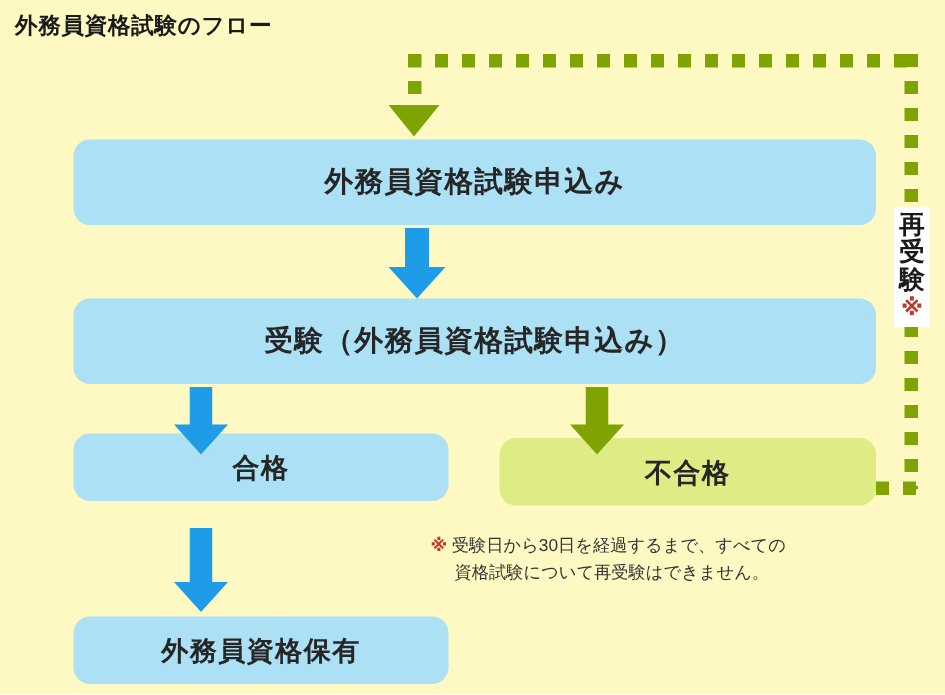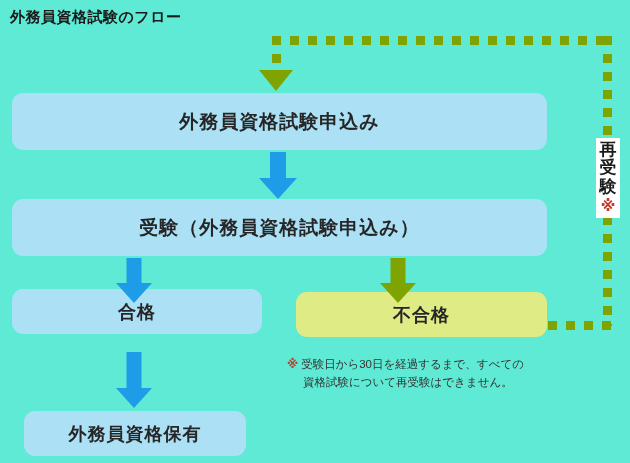--- a/index.html
+++ b/index.html
@@ -9,21 +9,21 @@
   }
   body {
     font-family: "Liberation Sans", "DejaVu Sans", sans-serif;
     color: #231f20;
   }
   #canvas {
     position: relative;
     width: 630px;
     height: 463px;
     overflow: hidden;
-    background: #5eead4;
+    background: #fef9c3;
   }
 
   
   .title {
     position: absolute;
     left: 10px;
     top: 8px;
     font-size: 15px;
     font-weight: bold;
     letter-spacing: 0.5px;
@@ -32,37 +32,38 @@
   }
 
   
   .box {
     position: absolute;
     border-radius: 11px;
     display: flex;
     align-items: center;
     justify-content: center;
     box-sizing: border-box;
+    margin-left: 37px;
   }
   .box .box-label {
     font-size: 19px;
     font-weight: bold;
     letter-spacing: 1px;
     color: #262626;
     line-height: 1;
     white-space: nowrap;
   }
   .box.blue  { background: #ACE0F5; }
   .box.green { background: #DFEB85; }
 
   #box-apply   { left: 12px;  top: 93px;  width: 535px; height: 57px; }
   #box-exam    { left: 12px;  top: 199px; width: 535px; height: 57px; }
   #box-pass    { left: 12px;  top: 289px; width: 250px; height: 45px; justify-content: center; }
   #box-fail    { left: 296px; top: 292px; width: 251px; height: 45px; }
-  #box-hold    { left: 24px;  top: 411px; width: 222px; height: 45px; }
+  #box-hold    { left: 12px;  top: 411px; width: 250px; height: 45px; }
 
   #box-pass .box-label,
   #box-fail .box-label,
   #box-hold .box-label { font-size: 18px; }
 
   
   .arrow {
     position: absolute;
   }
   .arrow .shaft {

